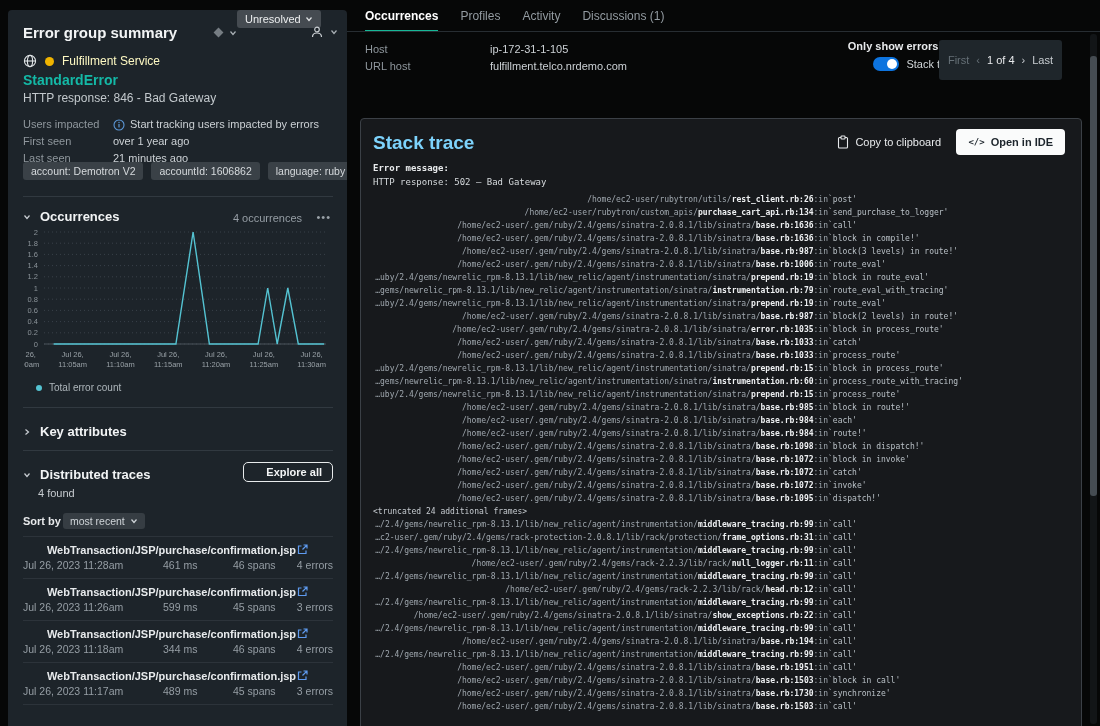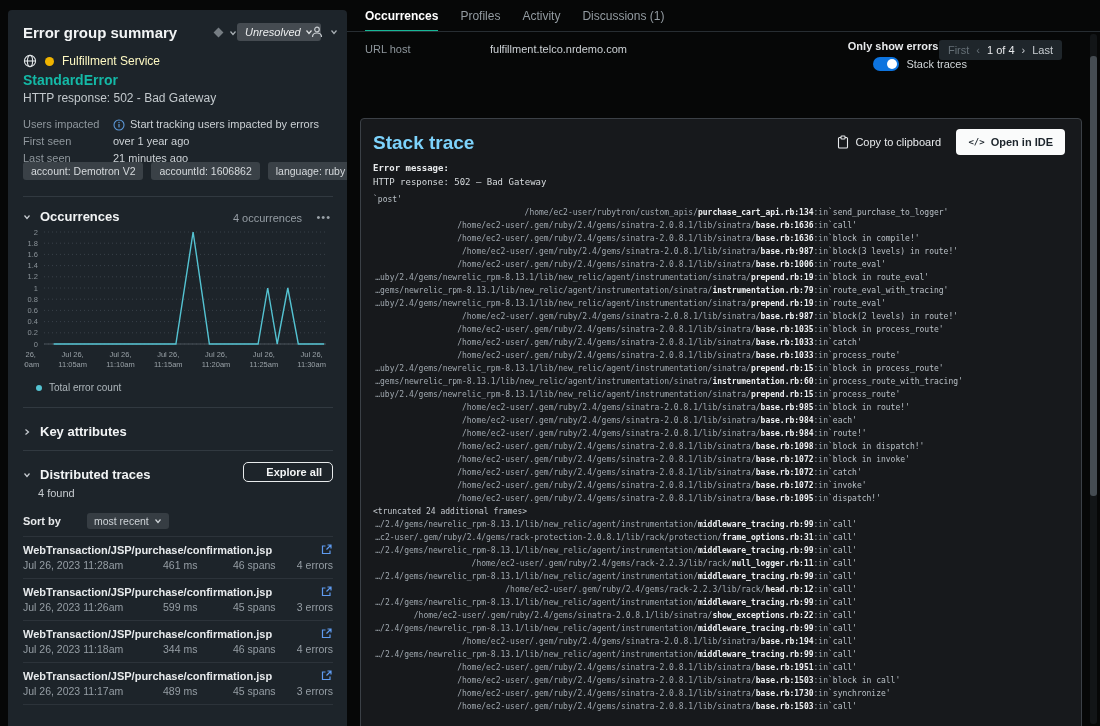--- a/index.html
+++ b/index.html
@@ -27,38 +27,38 @@
   .sec-count{font-size:11px;font-weight:normal;color:#969ea5;}
   .dots{color:#9aa2a8;font-size:11px;letter-spacing:1px;cursor:pointer;}
   .legend{display:flex;align-items:center;gap:7px;font-size:10px;color:#aeb6bb;}
   .legend-dot{width:6px;height:6px;border-radius:50%;}
   .btn-outline{border:1px solid #e8ebec;border-radius:5px;padding:3px 10px;font-size:11px;
                font-weight:bold;color:#f2f4f5;background:transparent;cursor:pointer;}
   .sort-lbl{font-size:11px;font-weight:bold;color:#e8eaec;}
   .sort-pill{display:inline-flex;align-items:center;gap:5px;background:#363d43;border-radius:3px;
              padding:2px 7px;font-size:10.5px;color:#cfd4d8;cursor:pointer;}
   .trace{padding:6px 0 7px 0;border-bottom:1px solid #2c333a;}
-  .trace-top{display:flex;justify-content:space-between;align-items:center;}
+  .trace-top{display:flex;justify-content:center;align-items:center;}
   .trace-name{font-size:11px;font-weight:bold;color:#e7eaec;}
   .trace-sub{display:flex;font-size:10.5px;color:#969ea5;margin-top:3px;justify-content:flex-end;}
   .trace-sub .c1{width:140px;}.trace-sub .c2{width:70px;}.trace-sub .c3{flex:1;}
   .trace-sub .c4{text-align:right;}
   
   #right-pane{position:absolute;left:347px;top:0;width:753px;height:726px;background:#060707;}
   .tabs{position:absolute;left:18px;top:9px;display:flex;gap:22px;font-size:12px;}
   .tab{color:#939ba1;padding-bottom:7px;cursor:pointer;}
   .tab.active{color:#ffffff;font-weight:bold;border-bottom:2px solid #17b897;}
   .tabs-divider{position:absolute;left:0;right:0;top:31px;border-top:1px solid #272d32;}
   .meta{position:absolute;left:18px;top:41px;}
   .meta .fld-label{width:125px;}
   .filter-title{font-size:11px;font-weight:bold;color:#e8eaec;}
   .toggle{width:26px;height:14px;border-radius:7px;position:relative;cursor:pointer;flex:none;}
   .toggle .knob{position:absolute;right:2px;top:2px;width:10px;height:10px;border-radius:50%;background:#fff;}
   .pager{position:absolute;display:flex;align-items:center;gap:7px;background:#1f262b;border-radius:3px;
-         padding:4px 9px;font-size:11px;}
+         padding:14px 9px;font-size:11px;}
   .pg-dis{color:#667077;cursor:default;}
   .pg-en{color:#c8cdd1;cursor:pointer;}
   .pg-cur{color:#e8eaec;}
   
   #st-card{position:absolute;left:13px;top:118px;width:722px;height:620px;background:#17191c;
            border:1px solid #3b4046;border-radius:4px;box-sizing:border-box;}
   .st-title{font-size:19px;font-weight:bold;color:#7dd3fc;}
   .copy-btn{display:inline-flex;align-items:center;gap:6px;font-size:11px;color:#e8eaec;cursor:pointer;}
   .ide-btn{display:inline-flex;align-items:center;gap:6px;background:#fafbfb;color:#1d252c;
            border-radius:4px;height:26px;padding:0 12px;font-size:11px;font-weight:bold;cursor:pointer;}
@@ -89,21 +89,21 @@
 
     <div class="abs row" style="left:204px;top:16px;gap:4px;">
       <svg width="13" height="13" viewBox="0 0 13 13">
         <rect x="3" y="3" width="7" height="7" fill="#767d83" transform="rotate(45 6.5 6.5)"></rect>
       </svg>
       <svg class="chev" viewBox="0 0 8 8">
         <path d="M1.5 2.5 L4 5.5 L6.5 2.5" stroke="#aab1b6" fill="none" stroke-width="1.2"></path>
       </svg>
     </div>
 
-    <div class="abs hdr-btn" style="left:229px;top:13px;font-style:italic;">
+    <div class="abs hdr-btn" style="left:229px;top:0;">
       <span>Unresolved</span>
       <svg class="chev" viewBox="0 0 8 8">
         <path d="M1.5 2.5 L4 5.5 L6.5 2.5" stroke="#e0e3e5" fill="none" stroke-width="1.2"></path>
       </svg>
     </div>
 
     <div class="abs row" style="left:302px;top:15px;gap:6px;">
       <svg width="14" height="14" viewBox="0 0 14 14">
         <circle cx="7" cy="4.5" r="2.3" stroke="#c9ced2" fill="none" stroke-width="1.2"></circle>
         <path d="M2.5 12 C2.5 9.2 4.5 8 7 8 C9.5 8 11.5 9.2 11.5 12" stroke="#c9ced2" fill="none" stroke-width="1.2"></path>
@@ -117,21 +117,21 @@
       <svg width="14" height="14" viewBox="0 0 14 14">
         <circle cx="7" cy="7" r="5.6" stroke="#dfe3e5" fill="none" stroke-width="1.1"></circle>
         <ellipse cx="7" cy="7" rx="2.6" ry="5.6" stroke="#dfe3e5" fill="none" stroke-width="1.1"></ellipse>
         <line x1="1.4" y1="7" x2="12.6" y2="7" stroke="#dfe3e5" stroke-width="1.1"></line>
       </svg>
       <span style="width:9px;height:9px;border-radius:50%;background:#f0b400;display:inline-block;"></span>
       <span class="svc-name">Fulfillment Service</span>
     </div>
 
     <div class="abs err-class" style="left:15px;top:62px;">StandardError</div>
-    <div class="abs err-msg" style="left:15px;top:81px;">HTTP response: 502 - Bad Gateway</div>
+    <div class="abs err-msg" style="left:15px;top:81px;">HTTP response: 846 - Bad Gateway</div>
 
     <div class="abs" style="left:15px;top:106px;right:14px;">
         <div class="fld">
           <span class="fld-label">Users impacted</span>
           <span class="fld-value">
             <svg width="12" height="12" viewBox="0 0 12 12">
               <circle cx="6" cy="6" r="5" stroke="#5c98d8" fill="none" stroke-width="1.1"></circle>
               <rect x="5.4" y="5" width="1.2" height="3.4" fill="#5c98d8"></rect>
               <rect x="5.4" y="2.9" width="1.2" height="1.2" fill="#5c98d8"></rect>
             </svg>
@@ -234,21 +234,21 @@
     <div class="abs sec-hdr" style="left:15px;top:457px;">
       <svg class="chev" viewBox="0 0 8 8">
         <path d="M1.5 2.5 L4 5.5 L6.5 2.5" stroke="#c9ced3" fill="none" stroke-width="1.2"></path>
       </svg>
       <span>Distributed traces</span>
     </div>
     <button class="abs btn-outline" style="right:14px;top:452px;padding-left:22px;">Explore all</button>
 
     <div class="abs" style="left:30px;top:477px;font-size:11px;color:#c7ccd0;">4 found</div>
 
-    <div class="abs row" style="left:15px;top:503px;gap:26px;">
+    <div class="abs row" style="left:15px;top:503px;gap:2px;">
       <span class="sort-lbl">Sort by</span>
       <span class="sort-pill">
         <span>most recent</span>
         <svg class="chev" viewBox="0 0 8 8">
           <path d="M1.5 2.5 L4 5.5 L6.5 2.5" stroke="#cfd4d8" fill="none" stroke-width="1.2"></path>
         </svg>
       </span>
     </div>
 
     <div class="abs" style="left:15px;right:14px;top:526px;border-top:1px solid #2c333a;">
@@ -319,20 +319,24 @@
     <div class="tabs">
         <span class="tab active">Occurrences</span>
         <span class="tab">Profiles</span>
         <span class="tab">Activity</span>
         <span class="tab">Discussions (1)</span>
       </div>
     <div class="tabs-divider"></div>
 
     <div class="meta">
         <div class="fld">
+          <span class="fld-label">Host</span>
+          <span class="fld-value">ip-172-31-1-105</span>
+        </div>
+        <div class="fld">
           <span class="fld-label">URL host</span>
           <span class="fld-value">fulfillment.telco.nrdemo.com</span>
         </div>
       </div>
 
     <div class="abs" style="right:133px;top:40px;text-align:right;">
       <div class="filter-title">Only show errors with:</div>
       <div class="row" style="justify-content:flex-end;gap:7px;margin-top:5px;">
         <span class="toggle" id="st-toggle" style="background: rgb(13, 116, 223);">
             <span class="knob"></span>
@@ -363,20 +367,21 @@
       <button class="ide-btn abs" style="right:16px;top:10px;border:none;">
         <span class="ide-ico">&lt;/&gt;</span>
         <span>Open in IDE</span>
       </button>
 
       <div class="abs mono err-lbl" style="left:12px;top:44px;">Error message:</div>
       <div class="abs mono err-val" style="left:12px;top:58px;">HTTP response: 502 — Bad Gateway</div>
 
       <div id="frames">
           <div class="frame">
+            <span class="fr-left">/home/ec2-user/rubytron/utils/<b>rest_client.rb:26</b>:in</span>
             <span class="fr-right"> `post'</span>
           </div>
           <div class="frame">
             <span class="fr-left">/home/ec2-user/rubytron/custom_apis/<b>purchase_cart_api.rb:134</b>:in</span>
             <span class="fr-right"> `send_purchase_to_logger'</span>
           </div>
           <div class="frame">
             <span class="fr-left">/home/ec2-user/.gem/ruby/2.4/gems/sinatra-2.0.8.1/lib/sinatra/<b>base.rb:1636</b>:in</span>
             <span class="fr-right"> `call'</span>
           </div>
@@ -402,21 +407,21 @@
           </div>
           <div class="frame">
             <span class="fr-left">…uby/2.4/gems/newrelic_rpm-8.13.1/lib/new_relic/agent/instrumentation/sinatra/<b>prepend.rb:19</b>:in</span>
             <span class="fr-right"> `route_eval'</span>
           </div>
           <div class="frame">
             <span class="fr-left">/home/ec2-user/.gem/ruby/2.4/gems/sinatra-2.0.8.1/lib/sinatra/<b>base.rb:987</b>:in</span>
             <span class="fr-right"> `block(2 levels) in route!'</span>
           </div>
           <div class="frame">
-            <span class="fr-left">/home/ec2-user/.gem/ruby/2.4/gems/sinatra-2.0.8.1/lib/sinatra/<b>base.rb:1035</b>:in</span>
+            <span class="fr-left">/home/ec2-user/.gem/ruby/2.4/gems/sinatra-2.0.8.1/lib/sinatra/<b>error.rb:1035</b>:in</span>
             <span class="fr-right"> `block in process_route'</span>
           </div>
           <div class="frame">
             <span class="fr-left">/home/ec2-user/.gem/ruby/2.4/gems/sinatra-2.0.8.1/lib/sinatra/<b>base.rb:1033</b>:in</span>
             <span class="fr-right"> `catch'</span>
           </div>
           <div class="frame">
             <span class="fr-left">/home/ec2-user/.gem/ruby/2.4/gems/sinatra-2.0.8.1/lib/sinatra/<b>base.rb:1033</b>:in</span>
             <span class="fr-right"> `process_route'</span>
           </div>

